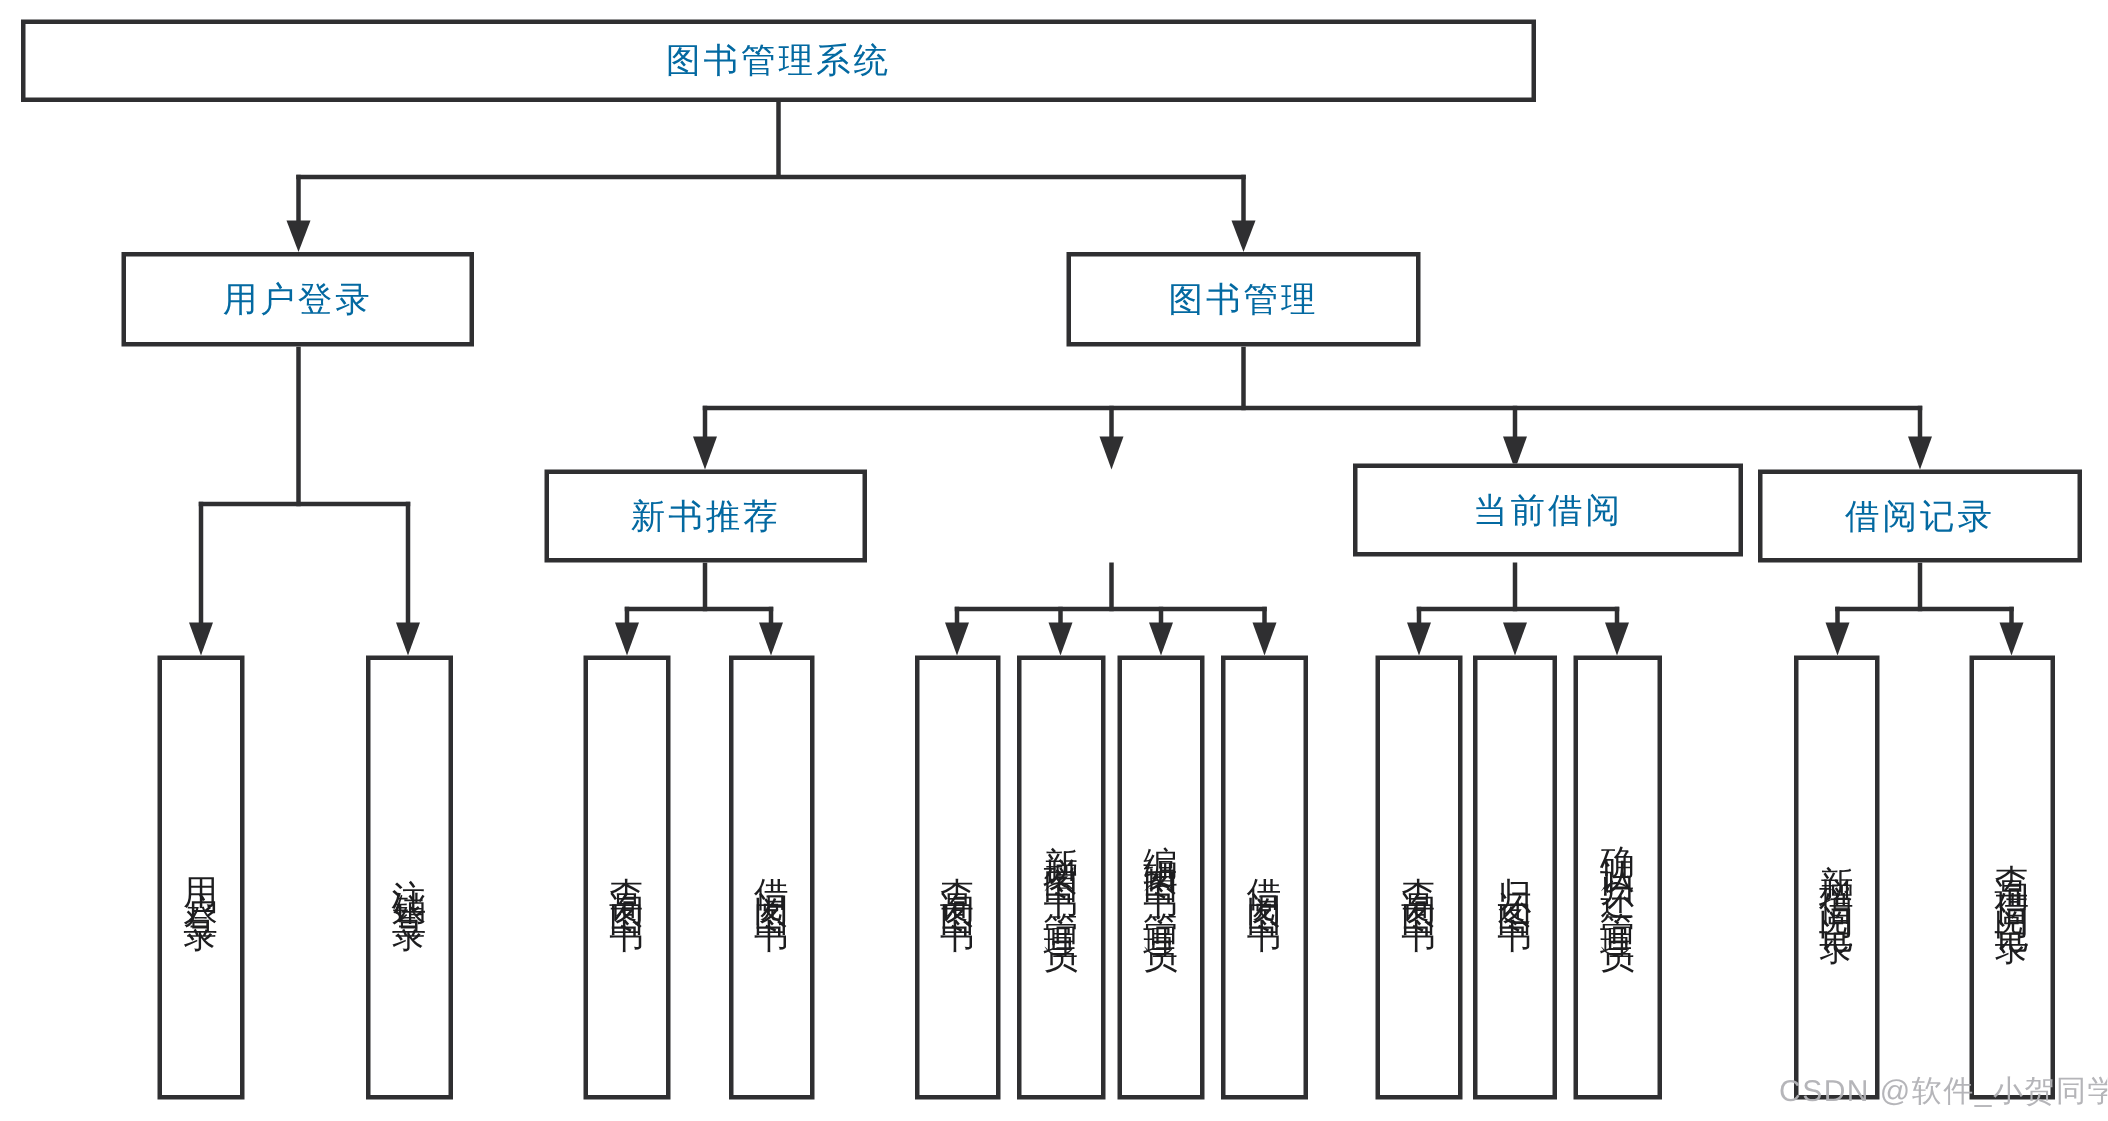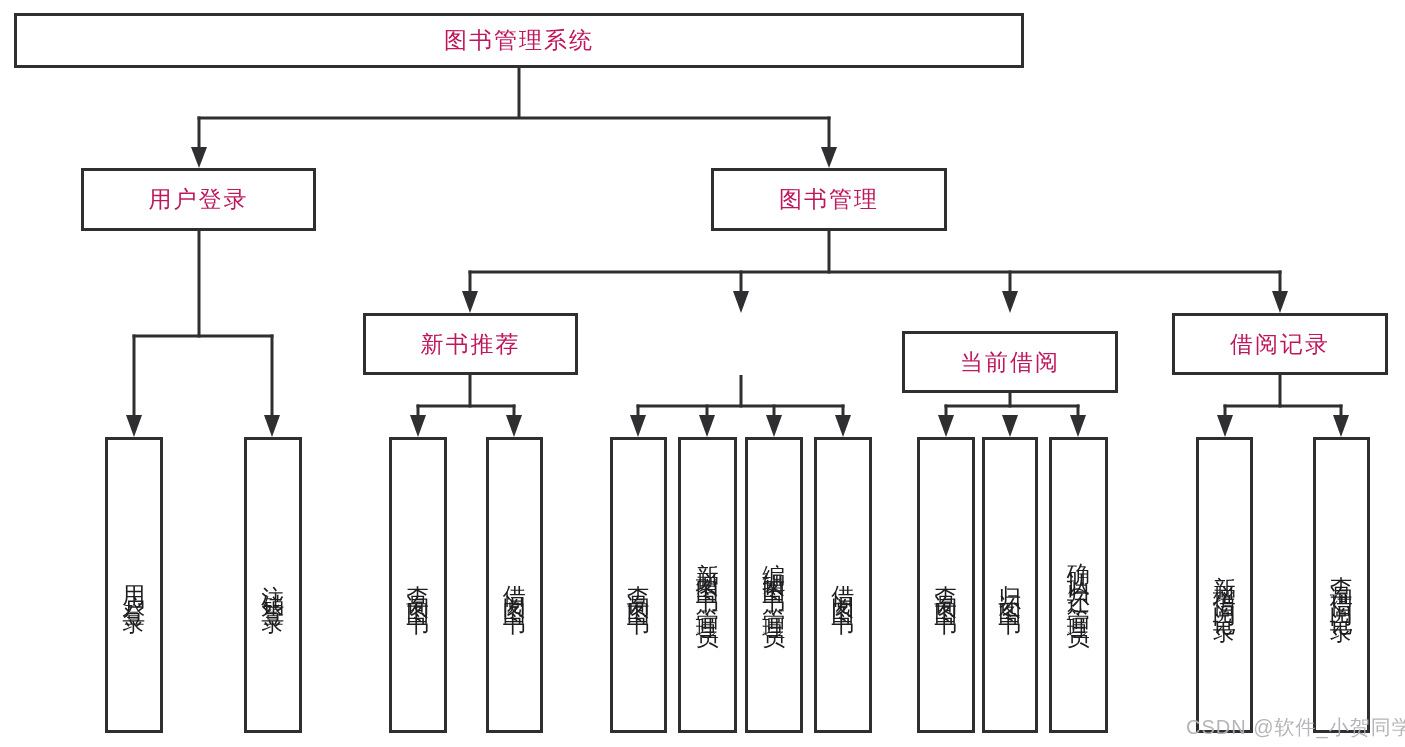--- a/index.html
+++ b/index.html
@@ -5,21 +5,21 @@
   html,body { margin:0; padding:0; background:#ffffff; }
   .canvas {
     position:relative; width:1405px; height:747px; background:#ffffff;
     font-family:"Liberation Sans", sans-serif; overflow:hidden;
   }
   .wires { position:absolute; left:0; top:0; z-index:1; }
   .node {
     position:absolute; box-sizing:border-box;
     background:#ffffff; border:3px solid #2f2f31;
     display:flex; align-items:center; justify-content:center;
-    font-size:23px; color:#be185d; letter-spacing:2px;
+    font-size:23px; color:#0369a1; letter-spacing:2px;
     z-index:2; white-space:nowrap;
   }
   .leaf {
     position:absolute; box-sizing:border-box; top:437px; height:296px;
     background:#ffffff; border:3px solid #2f2f31;
     display:flex; align-items:center; justify-content:center;
     z-index:2;
   }
   .leaf span {
     writing-mode:vertical-rl; text-orientation:mixed;
@@ -103,21 +103,21 @@
       <polygon points="1333,415 1349,415 1341,437"></polygon>
     </g>
   </svg>
 
   <div class="node" style="left:14px; top:13px; width:1010px; height:55px; border-width:3px;">图书管理系统</div>
 
   <div class="node" style="left:81px; top:168px; width:235px; height:63px;">用户登录</div>
   <div class="node" style="left:711px; top:168px; width:236px; height:63px;">图书管理</div>
 
   <div class="node" style="left:363px; top:313px; width:215px; height:62px;">新书推荐</div>
-  <div class="node" style="left:902px; top:331px; width:216px; height:62px;">当前借阅</div>
+  <div class="node" style="left:902px; top:309px; width:260px; height:62px;">当前借阅</div>
   <div class="node" style="left:1172px; top:313px; width:216px; height:62px;">借阅记录</div>
 
   <div class="leaf" style="left:105px; width:58px;">
     <span>用户登录</span>
   </div>
   <div class="leaf" style="left:244px; width:58px;">
     <span>注销登录</span>
   </div>
 
   <div class="leaf" style="left:389px; width:58px;">

